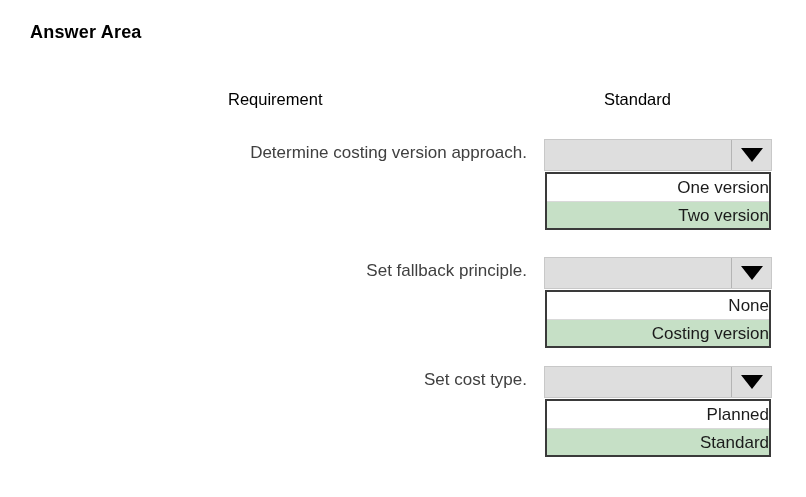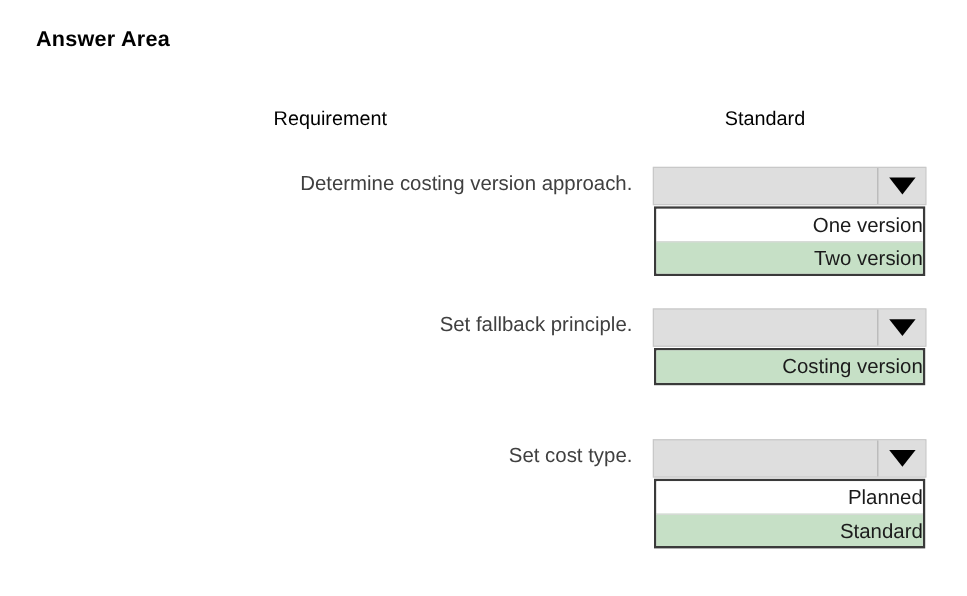--- a/index.html
+++ b/index.html
@@ -161,20 +161,21 @@
 <div class="row" id="row-1">
   <div class="requirement-label">Set fallback principle.</div>
   <div class="dropdown">
     <div class="combo">
       <span class="combo-value"></span>
       <span class="combo-arrow-btn">
         <span class="arrow-glyph"></span>
       </span>
     </div>
     <div class="options">
+      <div class="option">None</div>
       <div class="option selected">Costing version</div>
     </div>
   </div>
 </div>
 
 <div class="row" id="row-2">
   <div class="requirement-label">Set cost type.</div>
   <div class="dropdown">
     <div class="combo">
       <span class="combo-value"></span>

